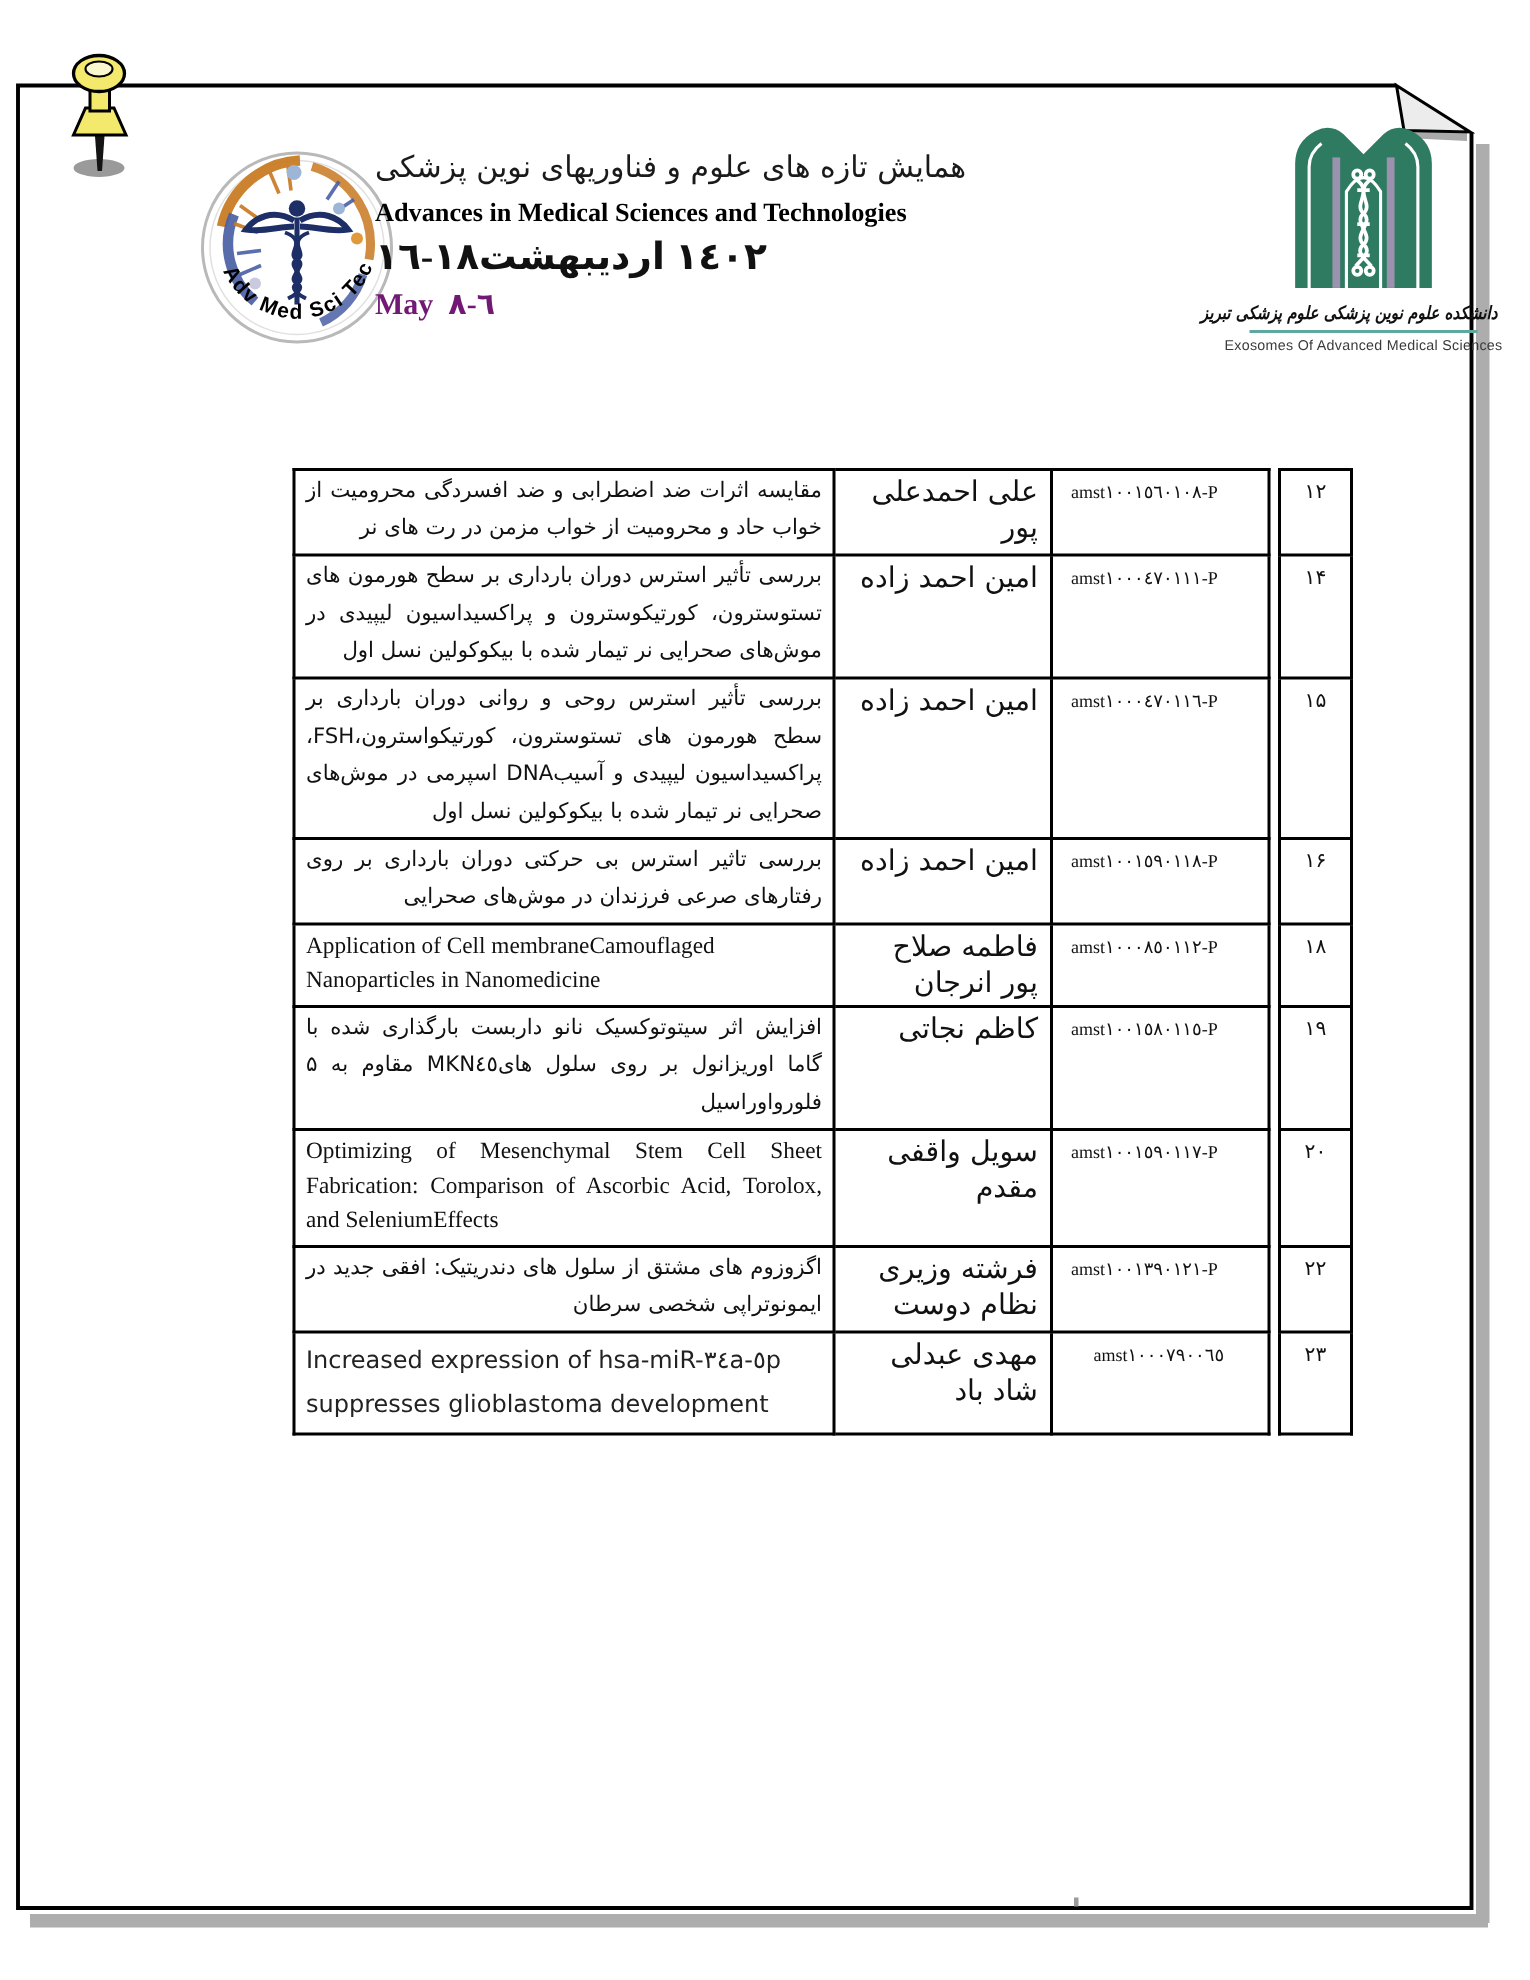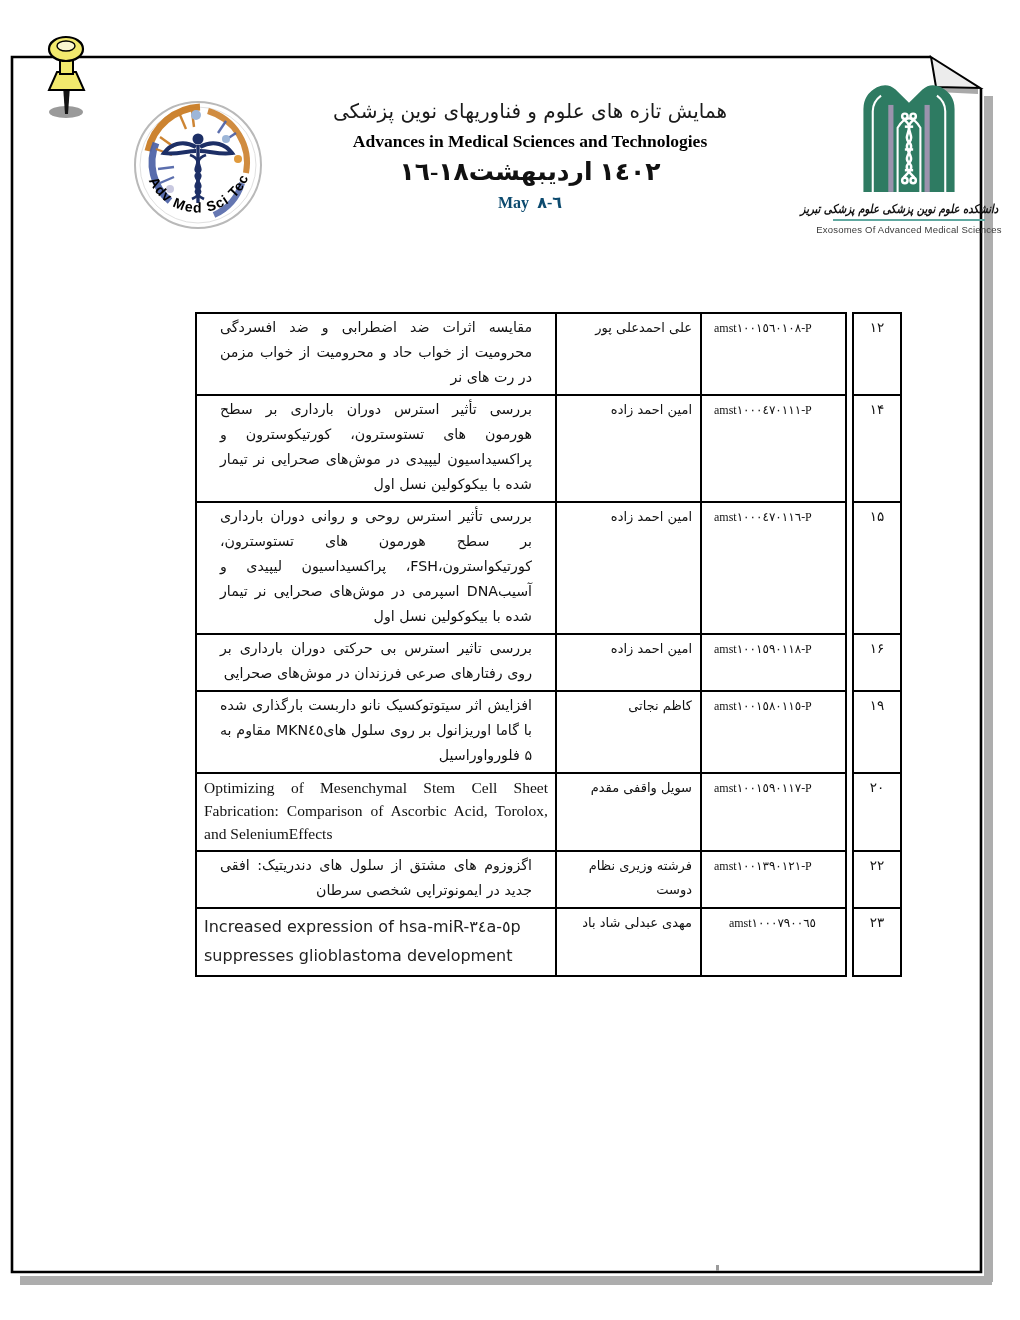--- a/index.html
+++ b/index.html
@@ -1,56 +1,56 @@
 <!DOCTYPE html>
 <html><head>
 <meta charset="utf-8">
 <style>
   html,body{margin:0;padding:0;background:#fff;}
   .page{position:relative;width:1020px;height:1320px;background:#fff;overflow:hidden;
         font-family:"Liberation Serif",serif;}
   .layer{position:absolute;left:0;top:0;}
 
   
-  .hdr{position:absolute;left:250px;top:96px;width:560px;text-align:center;}
+  .hdr{position:absolute;left:250px;top:96px;width:560px;text-align:left;}
   .hdr .fa-title{direction:rtl;font-family:"DejaVu Sans",sans-serif;font-size:20px;
                  color:#1a1a1a;line-height:30px;}
   .hdr .en-title{font-family:"Liberation Serif",serif;font-weight:bold;font-size:17.5px;
                  color:#000;line-height:26px;margin-top:2px;}
   .hdr .date-line{direction:ltr;font-family:"Liberation Serif","DejaVu Sans",serif;
                   font-weight:bold;font-size:25px;color:#111;line-height:30px;margin-top:3px;}
   .hdr .date-line span{unicode-bidi:isolate;}
   .hdr .date-line .yr{margin-left:7px;}
   .hdr .en-date{direction:ltr;font-family:"Liberation Serif","DejaVu Sans",serif;
-                font-weight:bold;font-size:16px;color:#0c4a6e;line-height:24px;margin-top:4px;}
+                font-weight:bold;font-size:20px;color:#701a75;line-height:24px;margin-top:4px;}
   .hdr .en-date span{unicode-bidi:isolate;}
 
   
   .rlogo{position:absolute;left:816px;top:78px;width:186px;text-align:center;}
   .rlogo .callig{direction:rtl;font-family:"DejaVu Sans",sans-serif;font-weight:bold;
                  font-style:italic;font-size:10.5px;color:#101010;line-height:14px;margin-top:3px;
                  white-space:nowrap;transform:scale(.96,1.15);}
   .rlogo .uline{width:152px;height:2px;background:#5fa8a0;margin:4px auto 3px;}
   .rlogo .fac{font-family:"Liberation Sans",sans-serif;font-size:9.5px;color:#3a3a3a;
               letter-spacing:.2px;}
 
   
   .tblwrap{position:absolute;left:195px;top:312px;}
   table.tbl{border-collapse:collapse;table-layout:fixed;width:705px;}
   .tbl td{border:2.5px solid #000;vertical-align:top;overflow:hidden;}
   .tbl td.spacer{border:none;}
   .t-fa{direction:rtl;text-align:justify;font-family:"DejaVu Sans",sans-serif;
-        font-size:14.2px;line-height:25px;padding:1px 23px 4px;color:#111;}
+        font-size:14.2px;line-height:25px;padding:1px 7px 4px;color:#111;}
   .t-en{direction:ltr;text-align:left;font-family:"Liberation Serif",serif;
         font-size:15.5px;line-height:23px;padding:2px 7px 5px;color:#111;}
   .t-en.just{text-align:justify;}
   .t-sans{direction:ltr;text-align:left;font-family:"DejaVu Sans",sans-serif;
           font-size:16px;line-height:29px;padding:3px 7px 5px;color:#222;margin-left:29px;}
   .author{direction:rtl;text-align:right;font-family:"DejaVu Sans",sans-serif;
-          font-size:13px;line-height:24px;padding:2px 8px 3px;color:#111;border-radius:12px;}
+          font-size:19px;line-height:24px;padding:2px 8px 3px;color:#111;border-radius:12px;}
   .code{direction:ltr;text-align:left;font-family:"Liberation Serif","DejaVu Sans",serif;
         font-size:12px;line-height:22px;padding:3px 2px 2px 12px;white-space:nowrap;color:#111;}
   .code.center{text-align:center;padding-left:0;}
   .num{direction:rtl;text-align:center;font-family:Liberation Serif, serif;
        font-size:13.5px;line-height:22px;padding-top:3px;color:#111;}
 </style>
 </head>
 <body>
 
 <div class="page">
@@ -185,20 +185,27 @@
           <td class="num">۱۵</td>
         </tr>
           <tr class="">
           <td class="t-fa">بررسی تاثیر استرس بی حرکتی دوران بارداری بر روی رفتارهای صرعی فرزندان در موش‌های صحرایی</td>
           <td class="author">امین احمد زاده</td>
           <td class="code">amst١٠٠١٥٩٠١١٨-P</td>
           <td class="spacer"></td>
           <td class="num">۱۶</td>
         </tr>
           <tr class="">
+          <td class="t-en">Application of Cell membraneCamouflaged Nanoparticles in Nanomedicine</td>
+          <td class="author">فاطمه صلاح پور انرجان</td>
+          <td class="code">amst١٠٠٠٨٥٠١١٢-P</td>
+          <td class="spacer"></td>
+          <td class="num">۱۸</td>
+        </tr>
+          <tr class="">
           <td class="t-fa">افزایش اثر سیتوتوکسیک نانو داربست بارگذاری شده با گاما اوریزانول بر روی سلول هایMKN٤٥ مقاوم به ۵ فلورواوراسیل</td>
           <td class="author">کاظم نجاتی</td>
           <td class="code">amst١٠٠١٥٨٠١١٥-P</td>
           <td class="spacer"></td>
           <td class="num">۱۹</td>
         </tr>
           <tr class="">
           <td class="t-en just">Optimizing of Mesenchymal Stem Cell Sheet Fabrication: Comparison of Ascorbic Acid, Torolox, and SeleniumEffects</td>
           <td class="author">سویل واقفی مقدم</td>
           <td class="code">amst١٠٠١٥٩٠١١٧-P</td>

